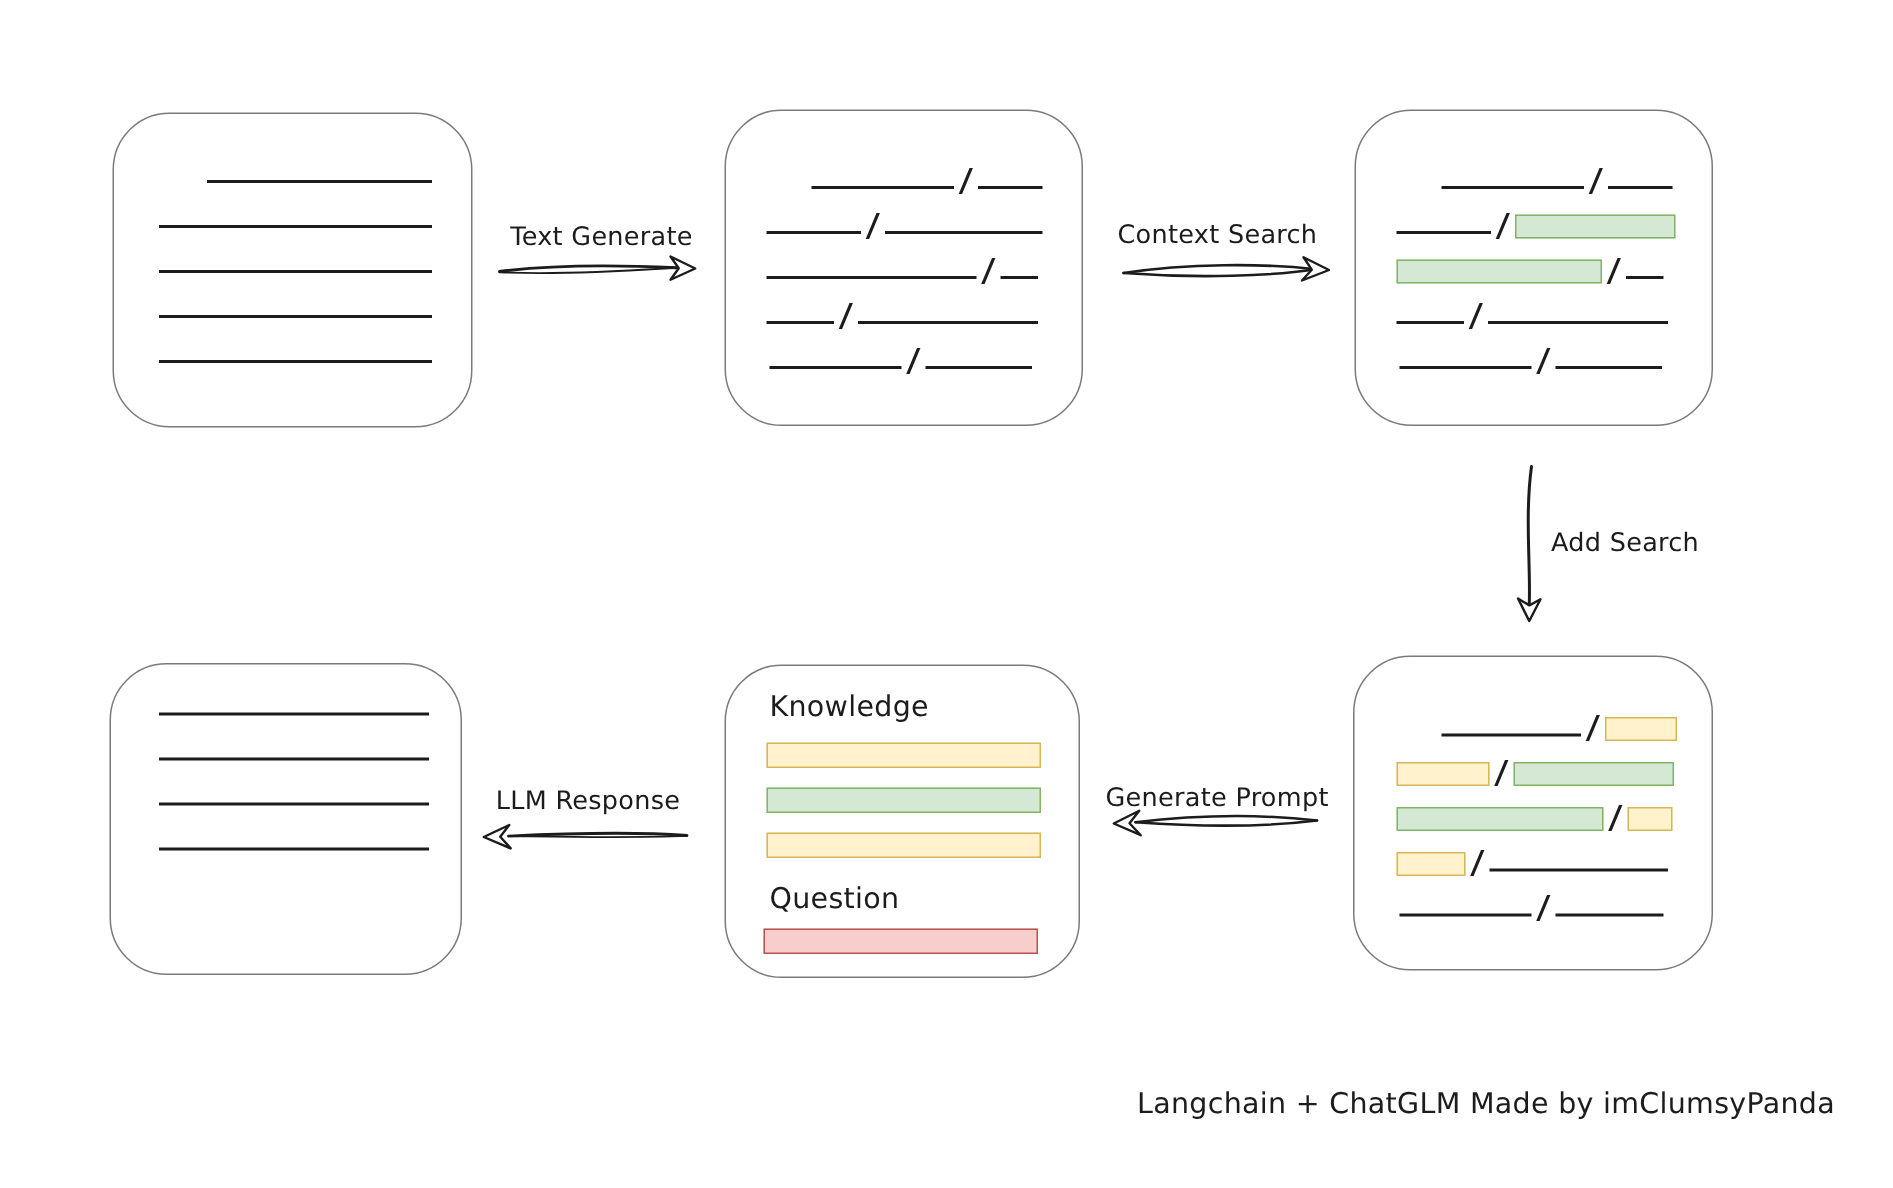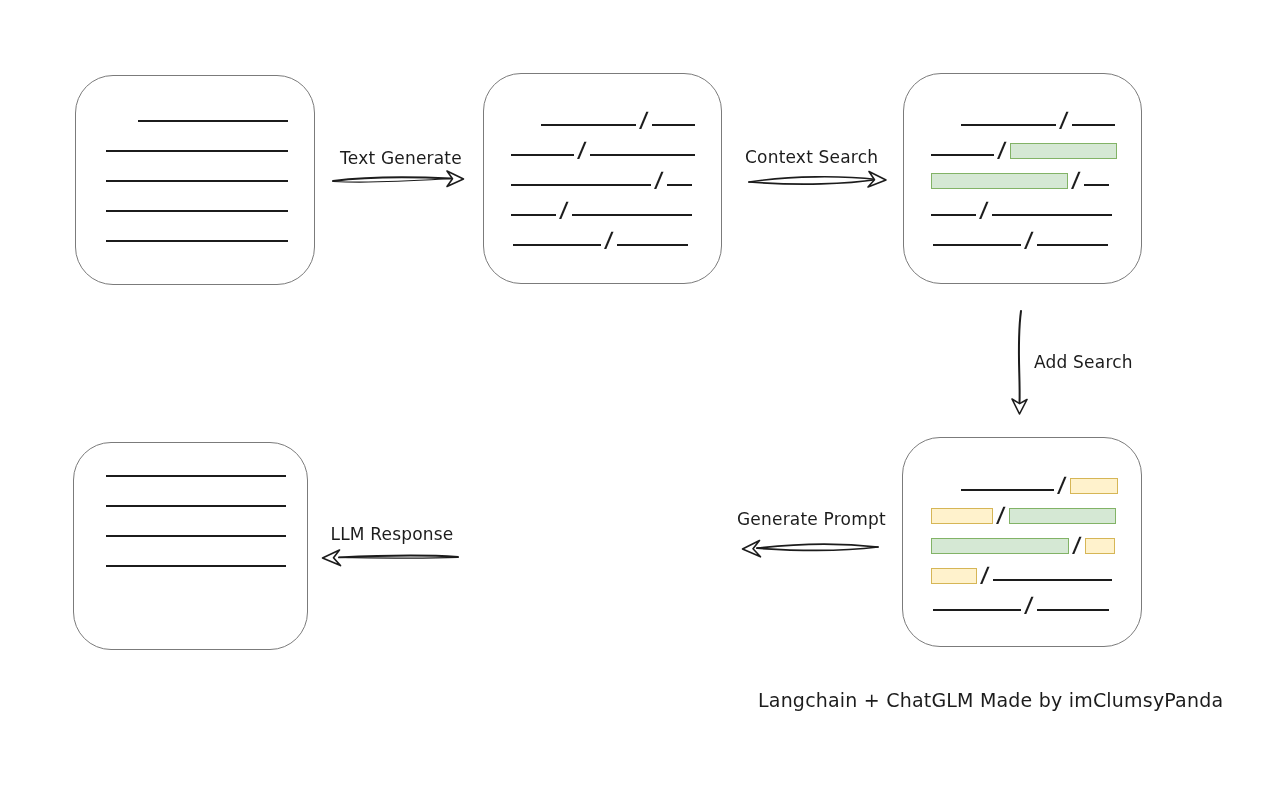--- a/index.html
+++ b/index.html
@@ -158,31 +158,43 @@
         <span class="slash">/</span>
         <div class="seg-line" style="width: 119px;"></div>
       </div>
       <div class="crow">
         <div class="seg-line" style="width: 88px; margin-left: 30px;"></div>
         <span class="slash">/</span>
         <div class="seg-line" style="width: 72px;"></div>
       </div>
     </div>
 
+  <div class="box" style="left:483px;top:443px;width:237px;height:209px">
+    <div class="box-title" style="margin:16px 0 0 29px">Knowledge</div>
+    <div class="bars" style="margin:13px 0 0 27px">
+        <div class="bar yellow"></div>
+        <div class="bar green"></div>
+        <div class="bar yellow"></div>
+      </div>
+    <div class="box-title" style="margin:16px 0 0 29px">Question</div>
+    <div class="bars" style="margin:9px 0 0 25px">
+        <div class="bar red"></div>
+      </div>
+  </div>
 
   <div class="box" style="left:73px;top:442px;width:235px;height:208px">
     <div style="padding-top:32px">
         <div class="dline" style="width: 180px; margin-left: 32px;"></div>
         <div class="dline" style="width: 180px; margin-left: 32px;"></div>
         <div class="dline" style="width: 180px; margin-left: 32px;"></div>
         <div class="dline" style="width: 180px; margin-left: 32px;"></div>
       </div>
   </div>
 
   <div class="lbl" style="left:336px;top:147px;width:130px">Text Generate</div>
   <div class="lbl" style="left:745px;top:146px;width:130px">Context Search</div>
   <div class="lbl" style="left:1034px;top:351px;width:112px;text-align:left">Add Search</div>
-  <div class="lbl" style="left:737px;top:508px;width:148px">Generate Prompt</div>
+  <div class="lbl" style="left:737px;top:521px;width:148px">Generate Prompt</div>
   <div class="lbl" style="left:328px;top:523px;width:128px">LLM Response</div>
 
-  <div class="credit" style="left:758px;top:688px;width:456px">Langchain + ChatGLM Made by imClumsyPanda</div>
+  <div class="credit" style="left:758px;top:724px;width:456px">Langchain + ChatGLM Made by imClumsyPanda</div>
 
 </div>
 
 </body></html>

